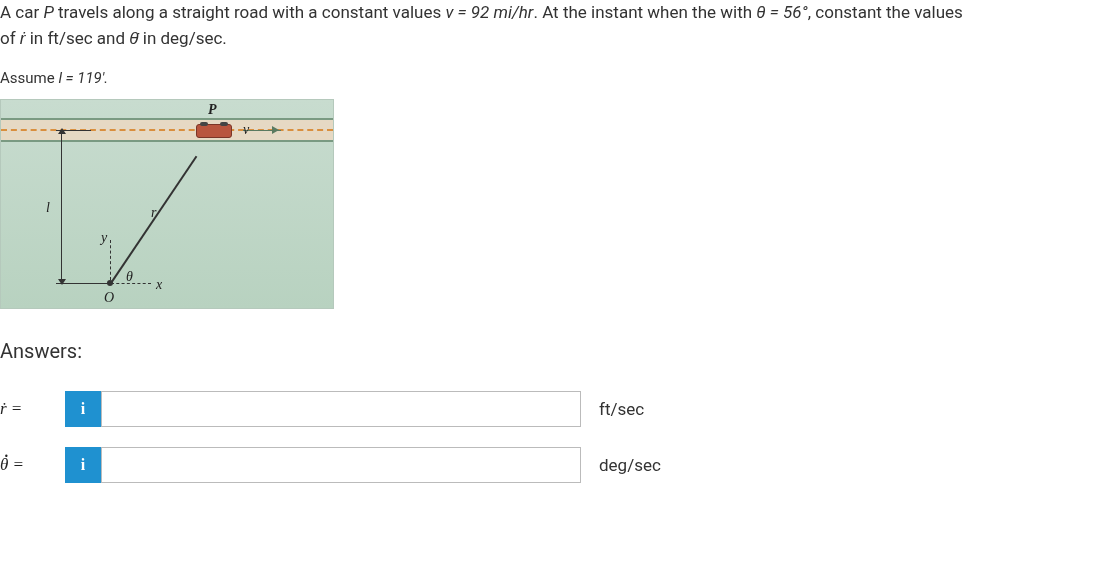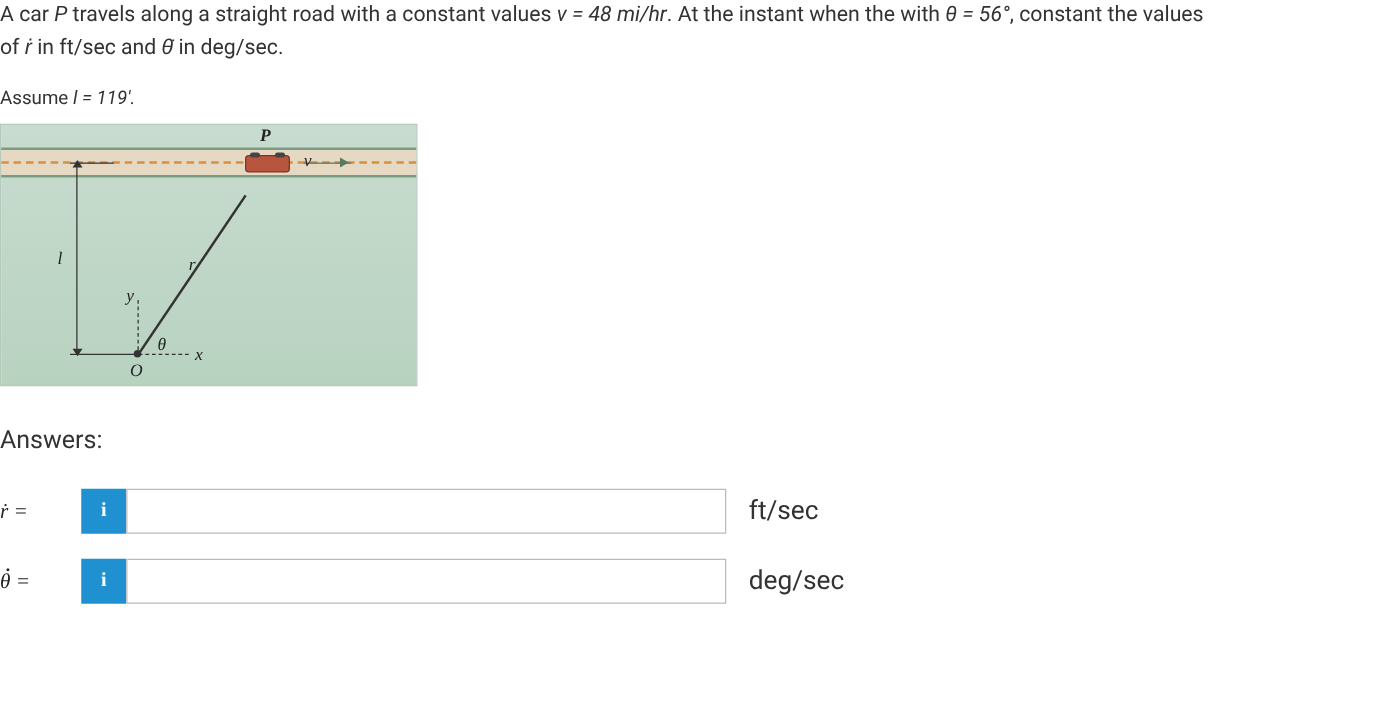--- a/index.html
+++ b/index.html
@@ -208,41 +208,41 @@
     .answer-input {
       width: 480px;
       height: 36px;
       border: 1px solid #bbb;
       padding: 0 8px;
       font-size: 15px;
       outline: none;
     }
     .unit-label {
       margin-left: 18px;
-      font-size: 21px;
+      font-size: 17px;
       color: #333;
     }
     .theta-dot {
       position: relative;
       display: inline-block;
     }
     .theta-dot::after {
       content: "·";
       position: absolute;
       top: -10px;
       left: 3px;
       font-size: 20px;
       font-style: normal;
     }
   </style>
 </head>
 <body>
 
 <div class="problem-text">
-  <span>A car </span><span class="italic">P</span><span> travels along a straight road with a constant values </span><span class="italic">v = 48 mi/hr</span><span>. At the instant when the with </span><span class="italic">θ = 56°</span><span>, constant the values</span><br>
+  <span>A car </span><span class="italic">P</span><span> travels along a straight road with a constant values </span><span class="italic">v = 92 mi/hr</span><span>. At the instant when the with </span><span class="italic">θ = 56°</span><span>, constant the values</span><br>
   <span>of </span><span class="italic">ṙ</span><span> in ft/sec and </span><span class="italic">θ̇</span><span> in deg/sec.</span>
 </div>
 
 <div class="assume-text">
   <span>Assume </span><span class="italic">l = 119'.</span>
 </div>
 
 <div class="diagram-container">
   <div class="road">
     <div class="road-dash"></div>

